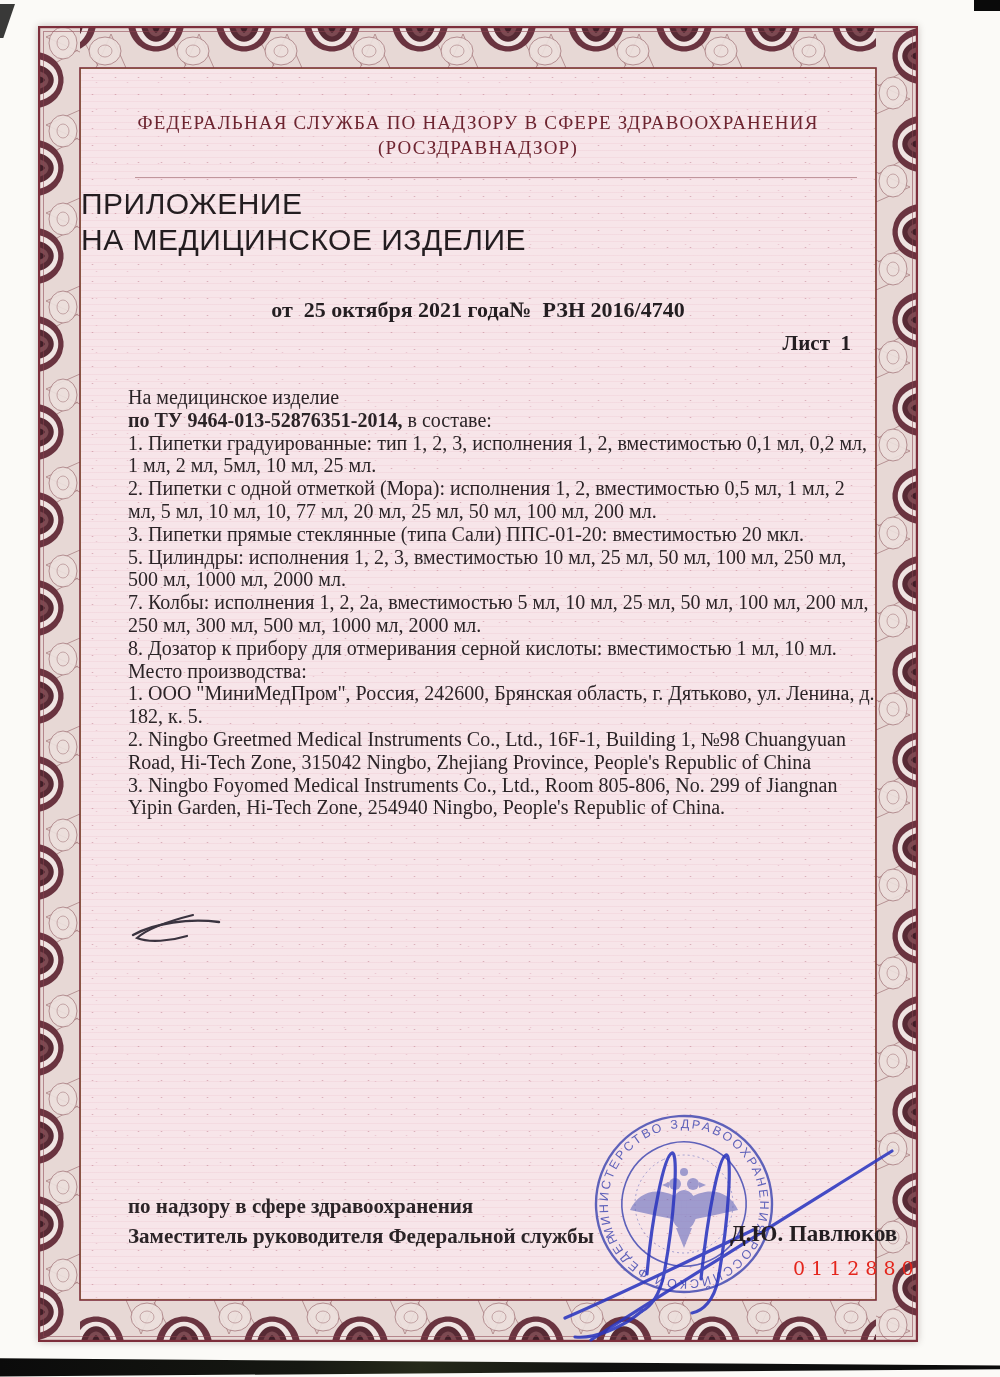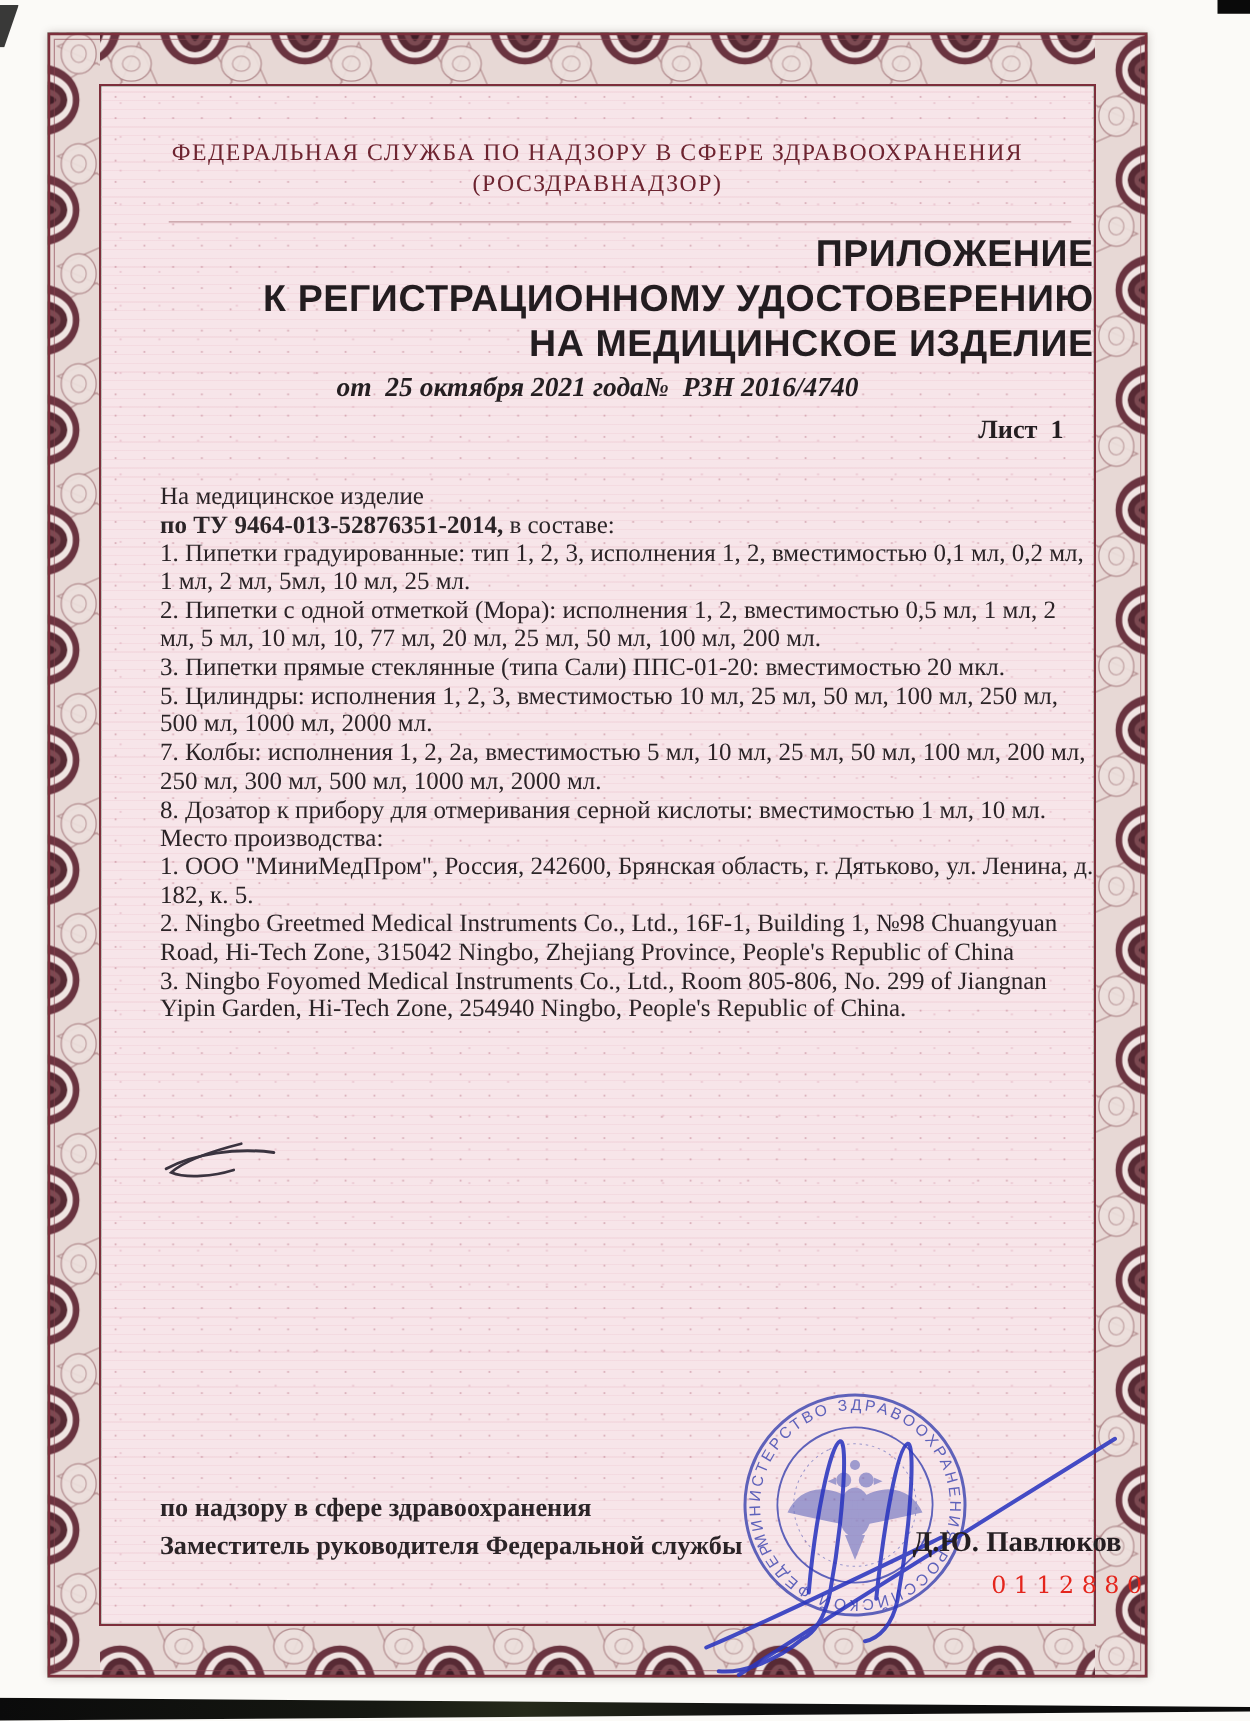--- a/index.html
+++ b/index.html
@@ -4,21 +4,21 @@
 <style>
   html,body{margin:0;padding:0;}
   body{
     width:1000px;height:1377px;position:relative;overflow:hidden;
     background:#fbfaf7;
     font-family:"Liberation Serif","DejaVu Serif",serif;
   }
   
   .doc{
     position:absolute;left:38px;top:26px;width:880px;height:1316px;
-    background:#14532d;box-shadow:0 0 7px rgba(60,40,40,.28);
+    background:#bef264;box-shadow:0 0 7px rgba(60,40,40,.28);
   }
   .border-svg{position:absolute;left:0;top:0;width:880px;height:1316px;display:block;}
   .content{
     position:absolute;left:43px;top:43px;right:43px;bottom:43px;
     background-color:#f7e5e9;
     background-image:
       radial-gradient(rgba(150,50,75,.30) .7px, transparent 1.1px),
       radial-gradient(rgba(205,125,150,.28) .7px, transparent 1.1px),
       repeating-linear-gradient(0deg, rgba(236,195,205,.30) 0 1px, transparent 1px 7px);
     background-size:23px 17px, 31px 27px, auto;
@@ -27,29 +27,29 @@
   .agency{
     position:absolute;left:0;right:0;top:41px;text-align:center;
     font-size:19px;line-height:25px;letter-spacing:1.2px;
     color:#6d2430;font-weight:500;
   }
   .hdr-divider{
     position:absolute;left:54px;top:108px;width:722px;height:0;
     border-top:1px solid rgba(150,85,92,.55);
   }
   .title{
-    position:absolute;left:0;right:0;top:117px;margin:0;text-align:right;
-    font-family:"Liberation Sans",sans-serif;font-weight:700;
+    position:absolute;left:0;right:0;top:117px;margin:0;text-align:left;
+    font-family:"Liberation Sans",sans-serif;font-weight:400;
     font-size:30px;line-height:36px;letter-spacing:.5px;color:#231d20;
   }
   .meta{
     position:absolute;left:0;right:0;top:228px;text-align:center;
     font-size:22px;font-weight:700;color:#241e21;
   }
-  .meta span{white-space:pre-wrap;font-style:italic;}
+  .meta span{white-space:pre-wrap;}
   .meta .num{}
   .sheet{
     position:absolute;right:24px;top:262px;
     font-size:21px;font-weight:700;color:#241e21;white-space:pre-wrap;
   }
   
   .bodytext{
     position:absolute;left:47px;top:317px;width:748px;
     font-size:20px;line-height:22.8px;color:#2b2427;
   }
@@ -125,21 +125,20 @@
 
     <div class="agency">
       <div>ФЕДЕРАЛЬНАЯ СЛУЖБА ПО НАДЗОРУ В СФЕРЕ ЗДРАВООХРАНЕНИЯ</div>
       <div>(РОСЗДРАВНАДЗОР)</div>
     </div>
 
     <div class="hdr-divider"></div>
 
     <div class="title">
       <div>ПРИЛОЖЕНИЕ</div>
-      <div>К РЕГИСТРАЦИОННОМУ УДОСТОВЕРЕНИЮ</div>
       <div>НА МЕДИЦИНСКОЕ ИЗДЕЛИЕ</div>
     </div>
 
     <div class="meta">
       <span>от  25 октября 2021 года</span><span class="num">№  РЗН 2016/4740</span>
     </div>
 
     <div class="sheet">Лист  1</div>
 
     <div class="bodytext">

